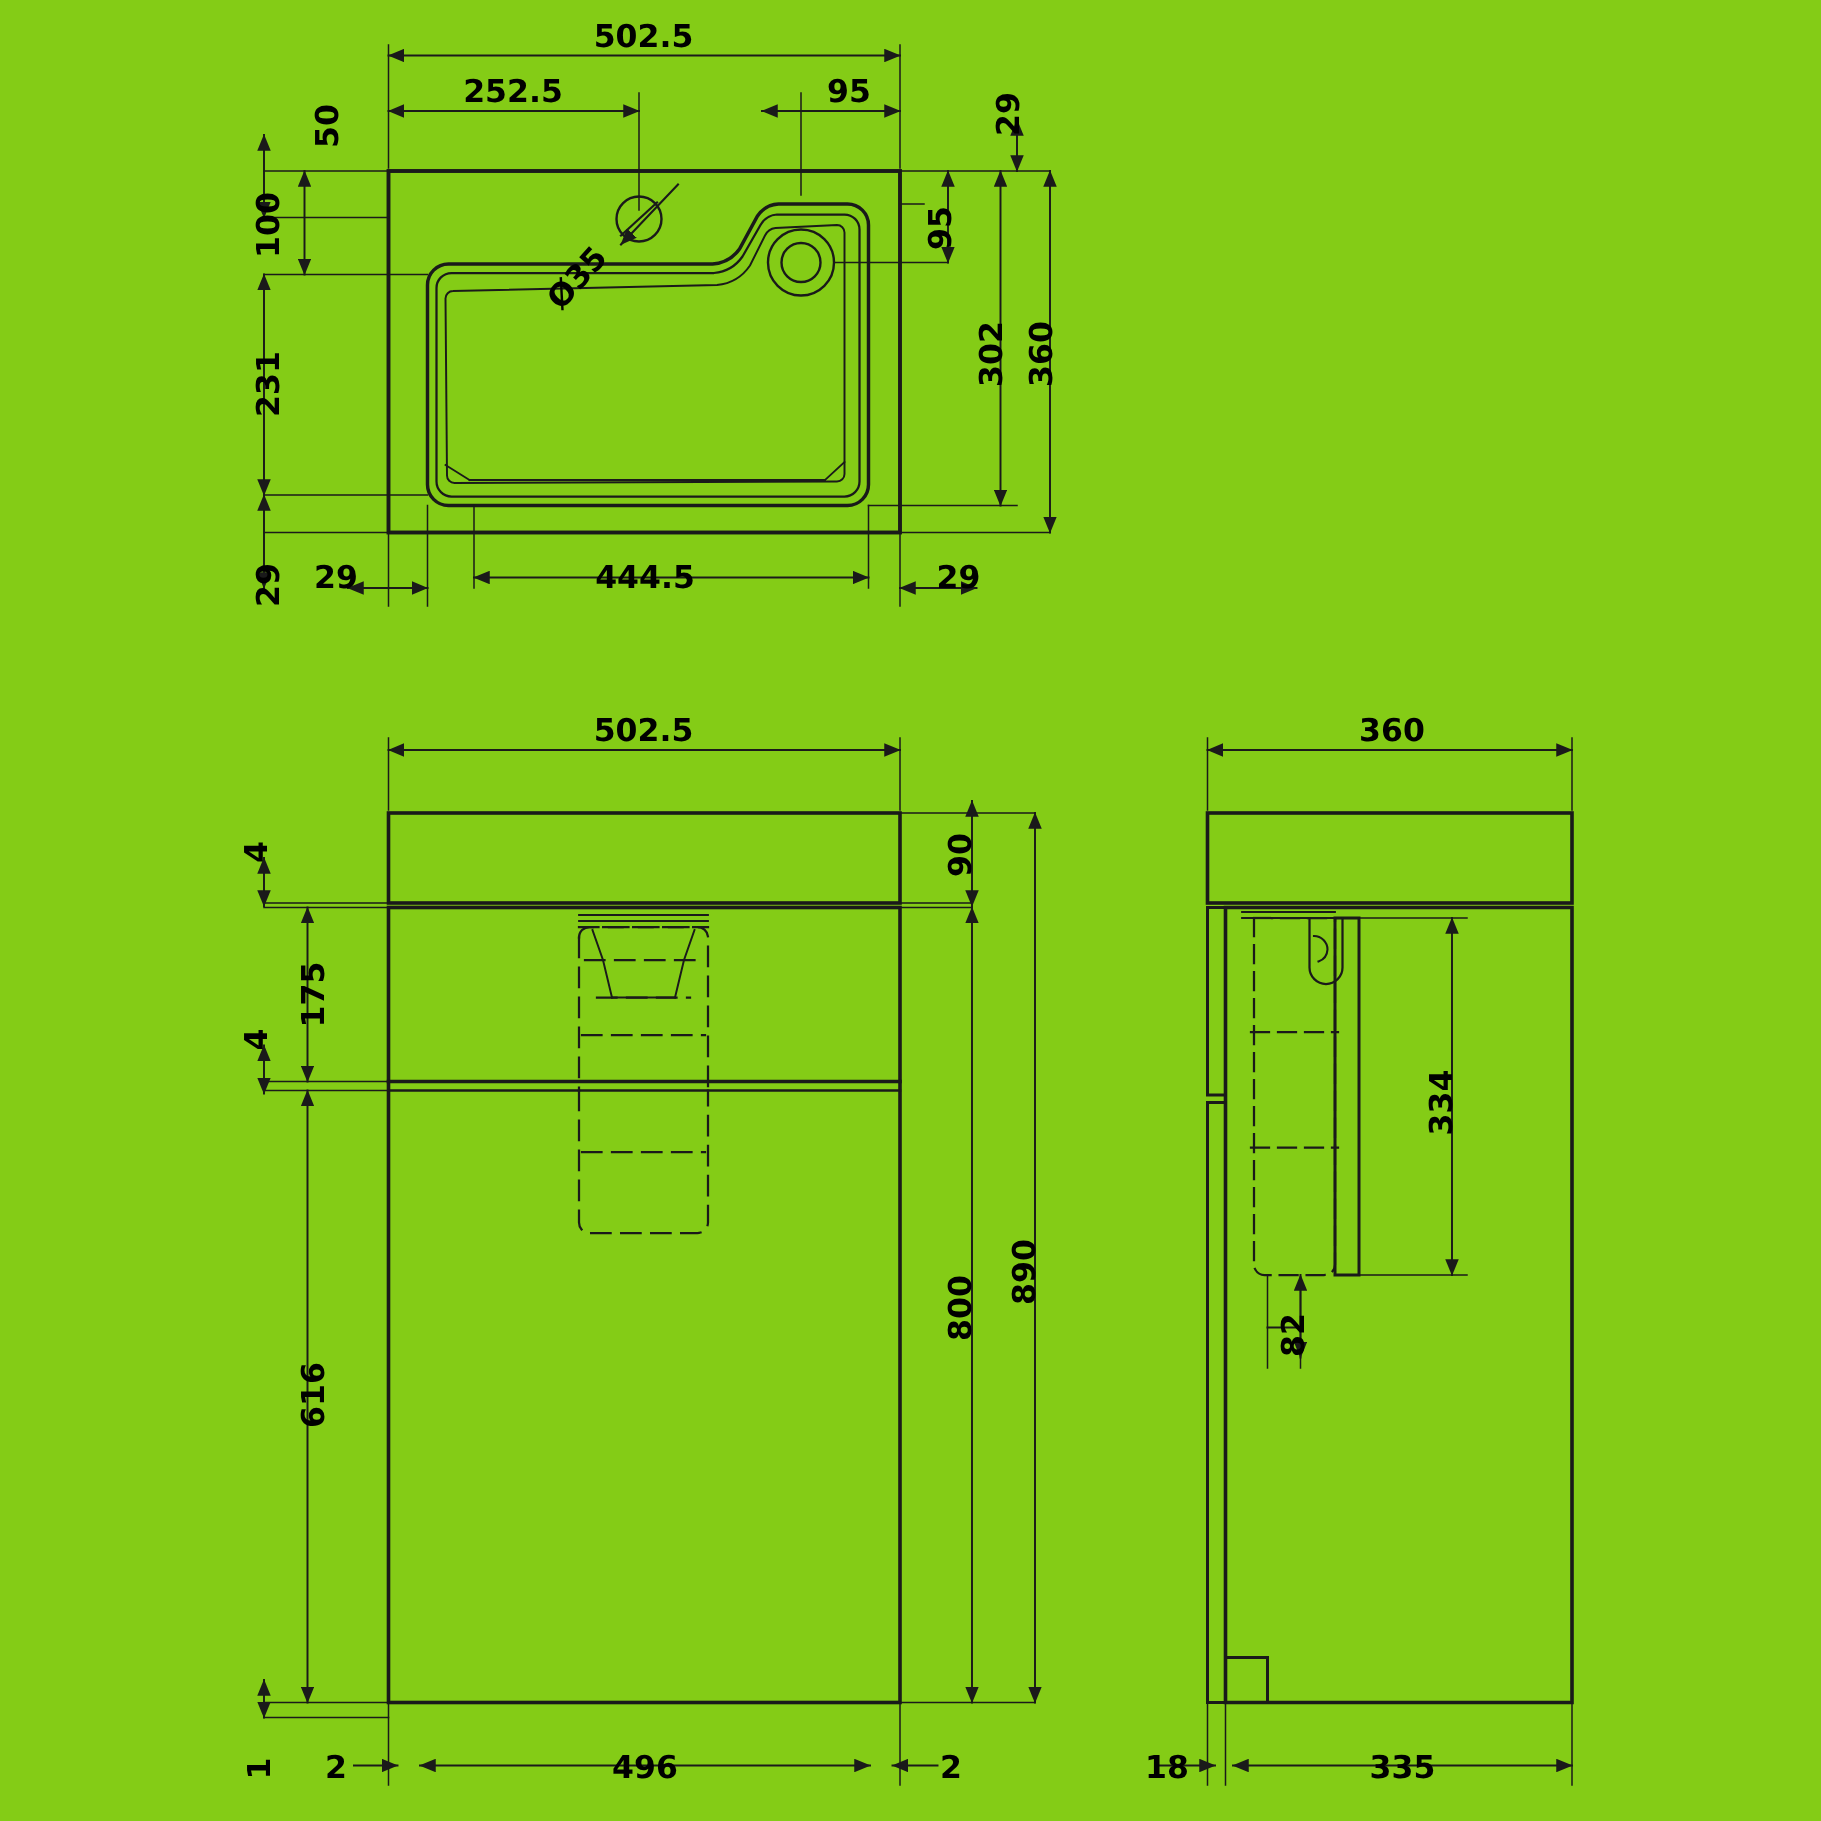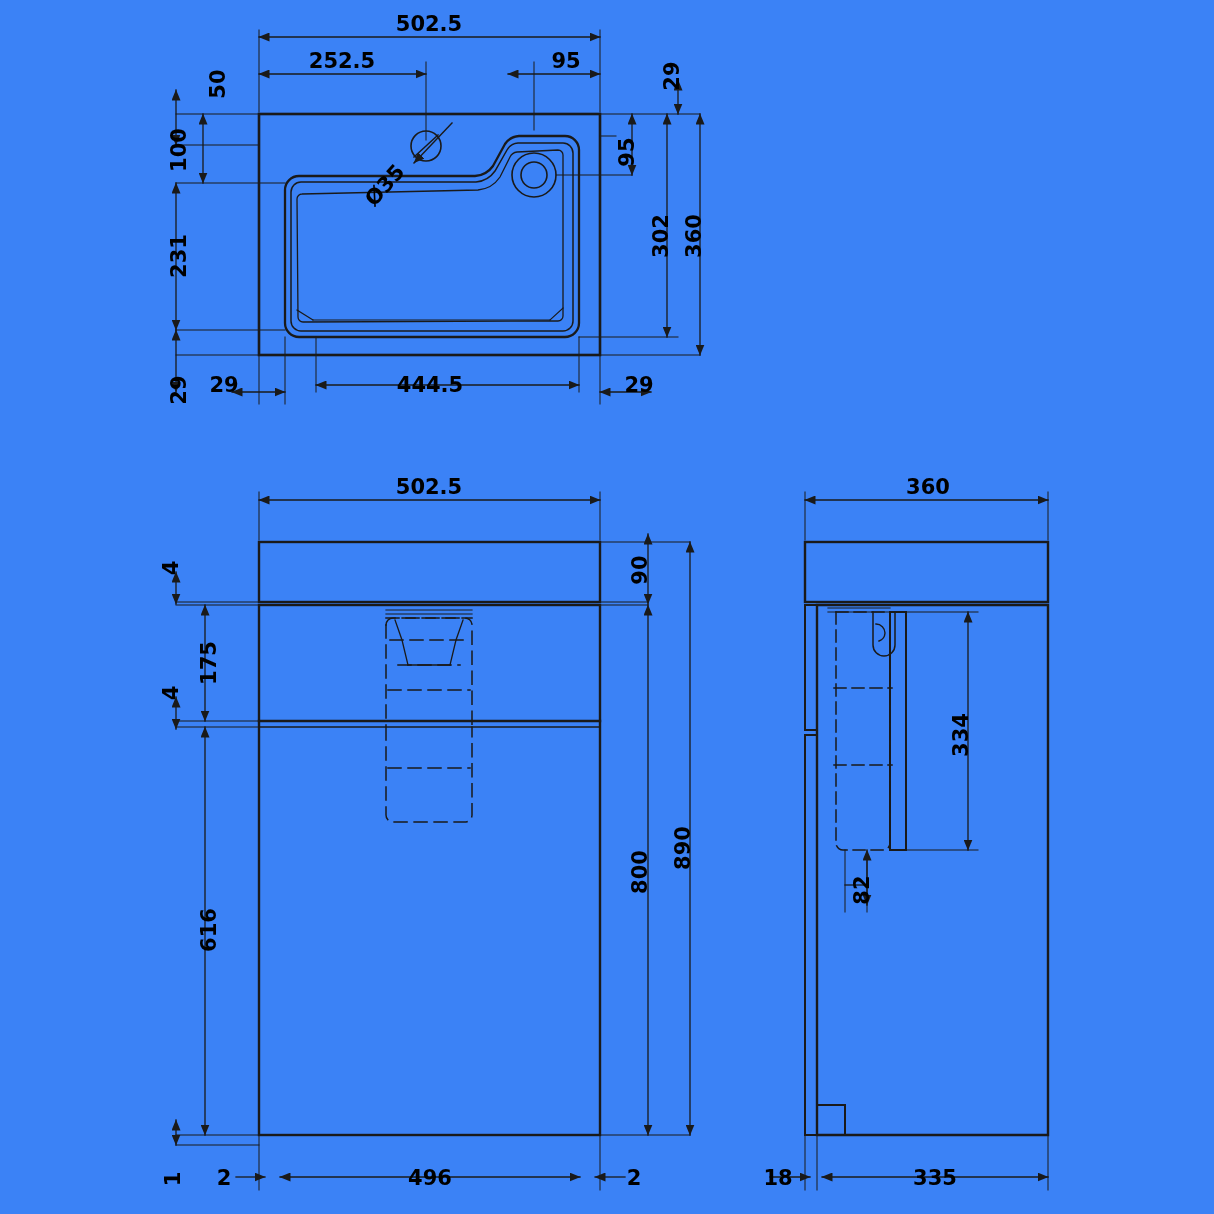--- a/index.html
+++ b/index.html
@@ -1,21 +1,21 @@
 <!DOCTYPE html>
 <html><head>
 <meta charset="utf-8">
 <style>
   html,body{margin:0;padding:0;background:#ffffff;}
   body{
     width:1214px;height:1214px;
     font-family:"DejaVu Sans","Liberation Sans",sans-serif;
     overflow:hidden;
   }
-  #sheet{position:relative;width:1214px;height:1214px;background:#3b82f6;}
+  #sheet{position:relative;width:1214px;height:1214px;background:#84cc16;}
   svg{display:block;}
   .dimtxt{
     font-family:"DejaVu Sans","Liberation Sans",sans-serif;
     font-weight:bold;
     font-size:21px;
     fill:#000;
   }
 </style>
 </head>
 <body>

